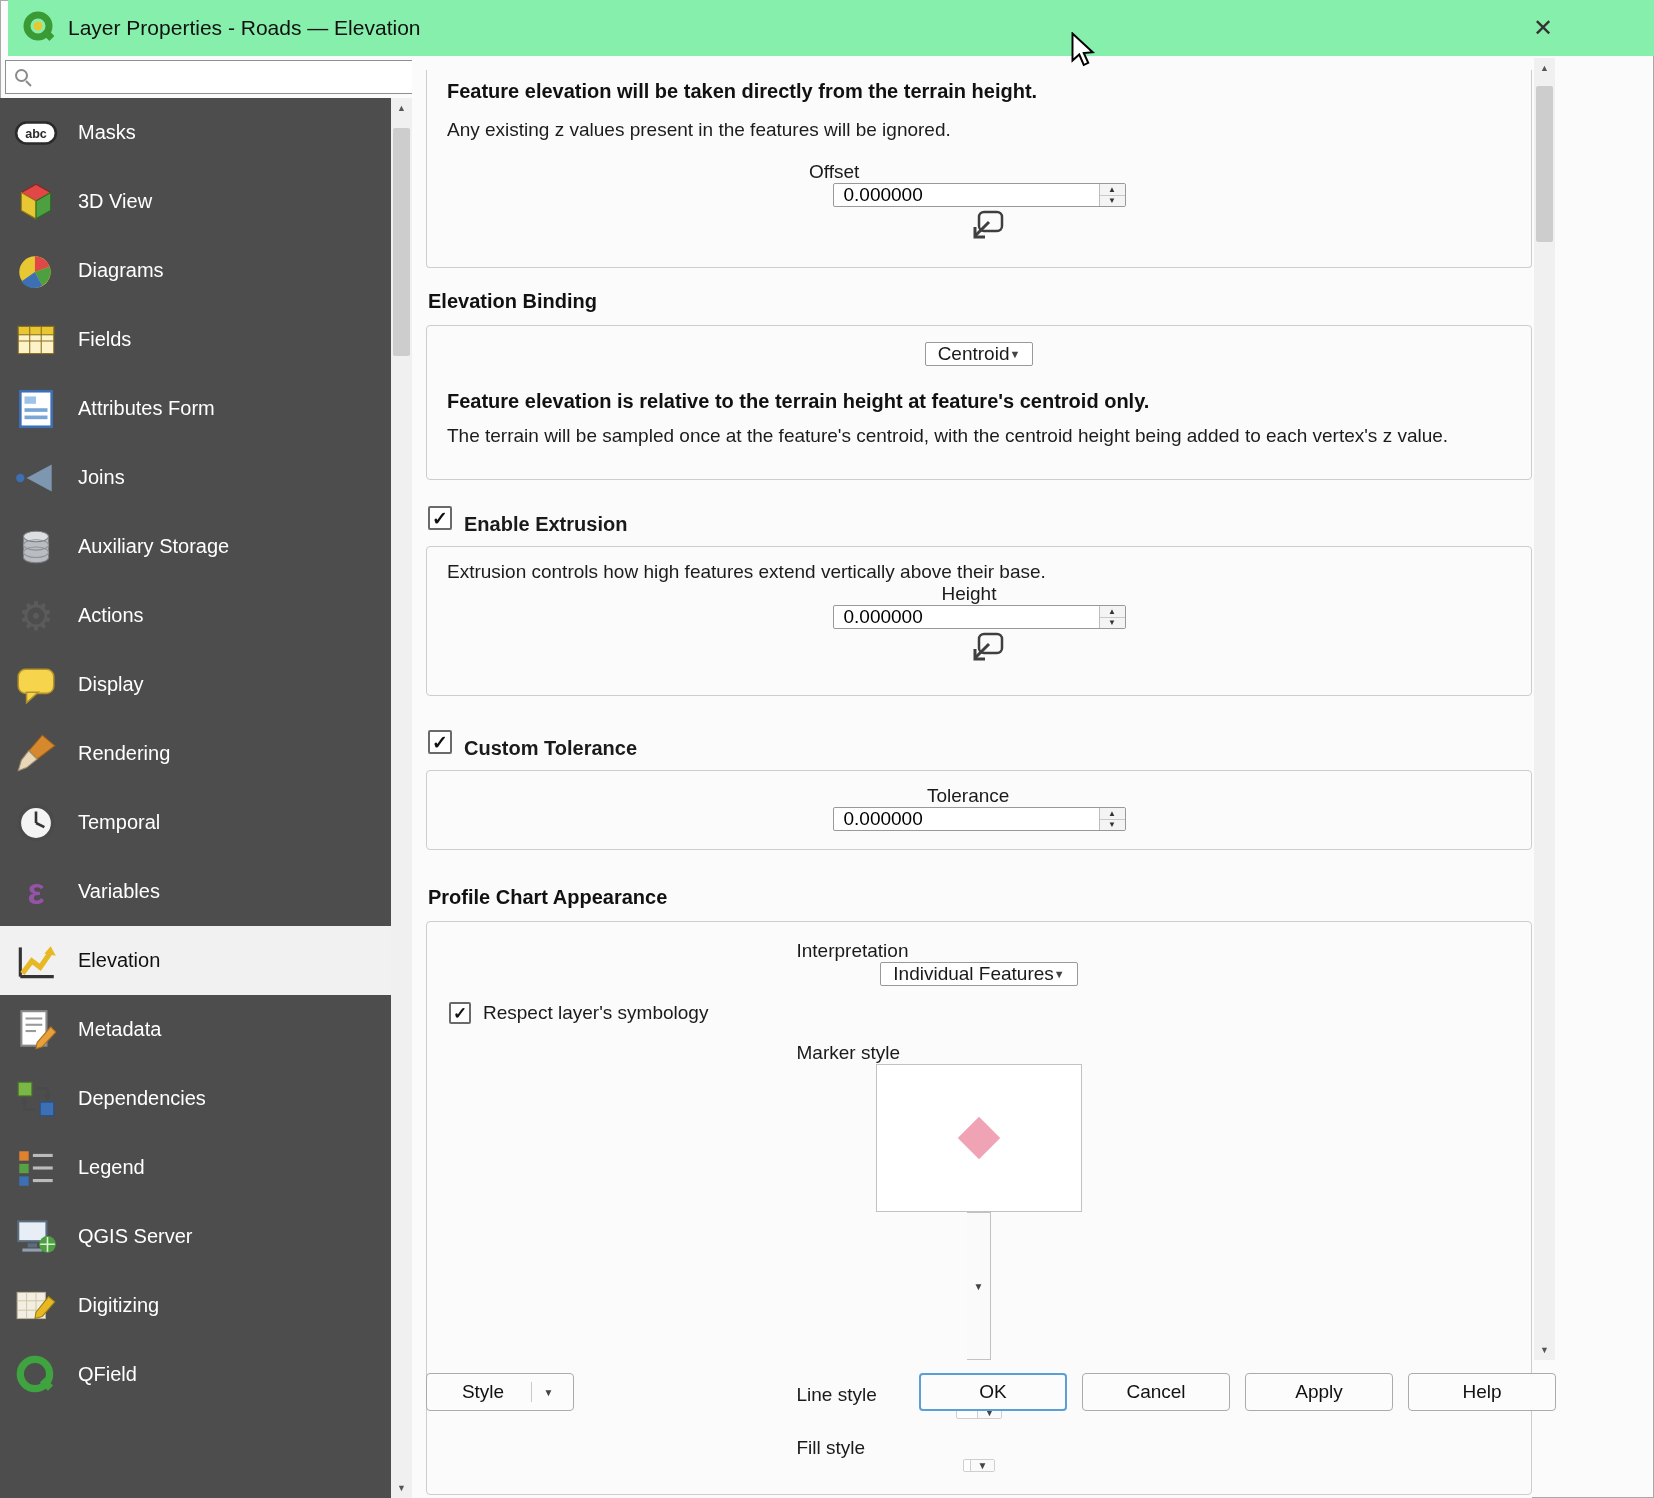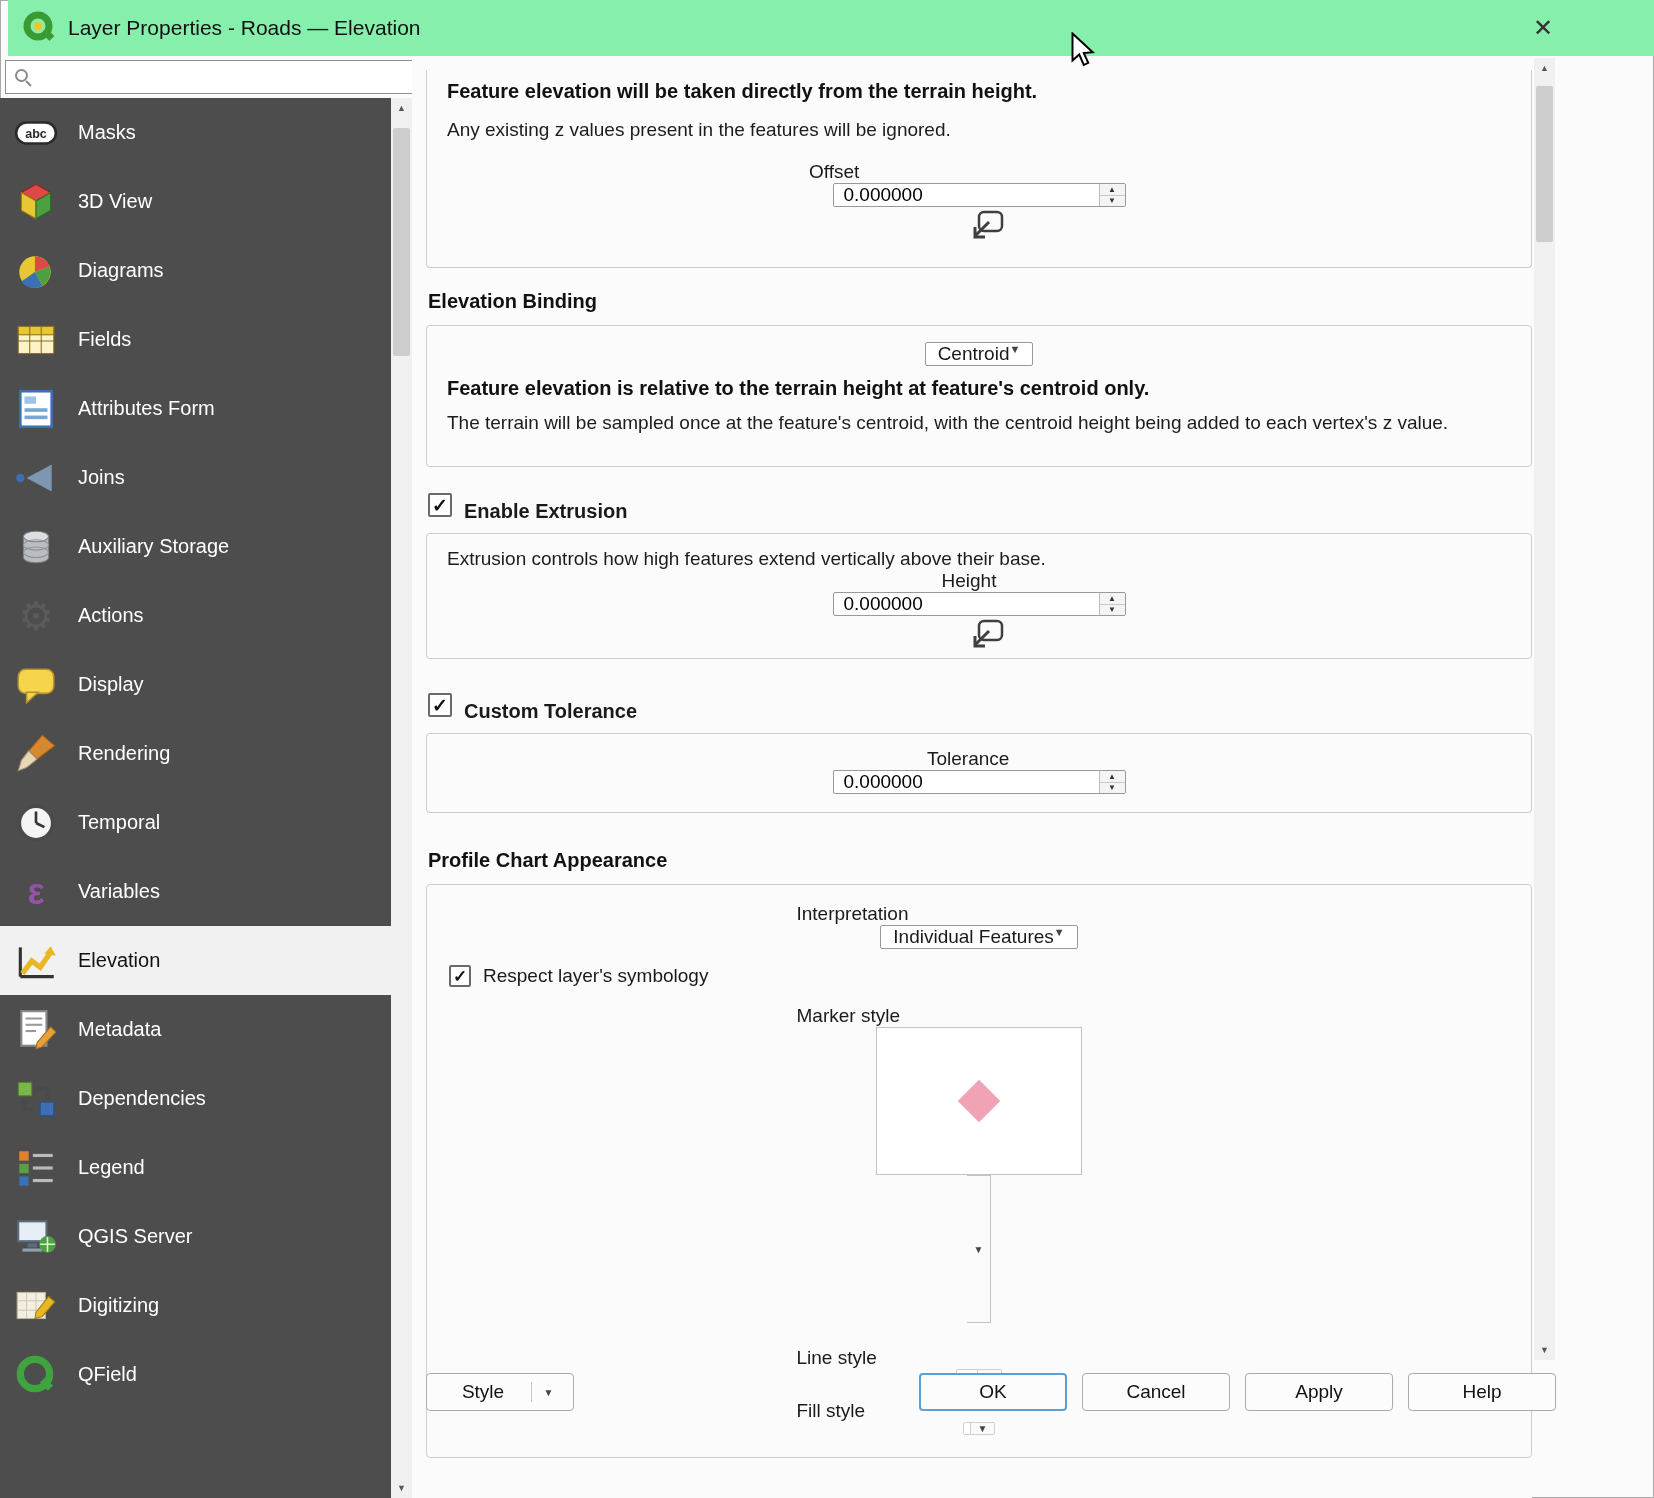--- a/index.html
+++ b/index.html
@@ -66,21 +66,21 @@
              display:flex; align-items:stretch; overflow:hidden; }
   .spin-input { flex:1; border:none; outline:none; padding:0 10px; font-size:19px; font-family:inherit; background:transparent; }
   .spin-buttons { width:26px; border-left:1px solid #bdbdbd; display:flex; flex-direction:column; }
   .spin-btn { flex:1; display:flex; align-items:center; justify-content:center; font-size:8px; color:#333; background:#f4f4f4; }
   .spin-btn + .spin-btn { border-top:1px solid #c9c9c9; }
 
   .override-btn { width:48px; height:38px; margin-left:16px; background:transparent; border:none;
                   display:flex; align-items:center; justify-content:center; }
 
   .combo { flex:1; height:38px; background:#fff; border:1px solid #999; border-radius:2px;
-           display:flex; padding:0 12px; font-size:19px; }
+           display:flex; align-items:center; padding:0 12px; font-size:19px; }
   .combo .arrow { margin-left:auto; font-size:11px; color:#444; }
 
   .check-row { display:flex; align-items:center; gap:12px; margin:20px 0 0 2px; }
   .check-row.bold .check-label { font-weight:bold; font-size:20px;margin-top:13px; }
   .checkbox { width:24px; height:24px; background:#fff; border:2px solid #6a6a6a; border-radius:2px;
               display:flex; align-items:center; justify-content:center;
               font-size:19px; font-weight:bold; color:#111; line-height:1; }
   .checkbox.small { width:22px; height:22px; font-size:17px; }
   .check-label { font-size:19px; }
 
@@ -396,31 +396,31 @@
   </div>
 
   <div class="section-header">Elevation Binding</div>
   <div class="group" style="padding-bottom:32px;">
     <div class="form-row" style="margin-top:0;">
       <div class="combo">
         <span>Centroid</span>
         <span class="arrow">▼</span>
       </div>
     </div>
-    <div class="headline" style="margin-top:11px;">Feature elevation is relative to the terrain height at feature's centroid only.</div>
+    <div class="headline" style="margin-top:24px;">Feature elevation is relative to the terrain height at feature's centroid only.</div>
     <div class="subtext gap12" style="max-width:1050px;">The terrain will be sampled once at the feature's centroid, with the centroid height being added to each vertex's z value.</div>
   </div>
 
   <div class="check-row bold">
     <span class="checkbox">
       <span>✓</span>
     </span>
     <span class="check-label">Enable Extrusion</span>
   </div>
-  <div class="group gap10" style="padding-top:14px; padding-bottom:4px;">
+  <div class="group gap10" style="padding-top:14px; padding-bottom:28px;">
     <div class="subtext" style="margin-top:0;">Extrusion controls how high features extend vertically above their base.</div>
     <div class="form-row" style="margin-top:0;">
       <span class="flabel w75">Height</span>
       <div class="spinbox">
         <input class="spin-input" value="0.000000" style="">
         <span class="spin-buttons">
           <span class="spin-btn">▲</span>
           <span class="spin-btn">▼</span>
         </span>
       </div>

